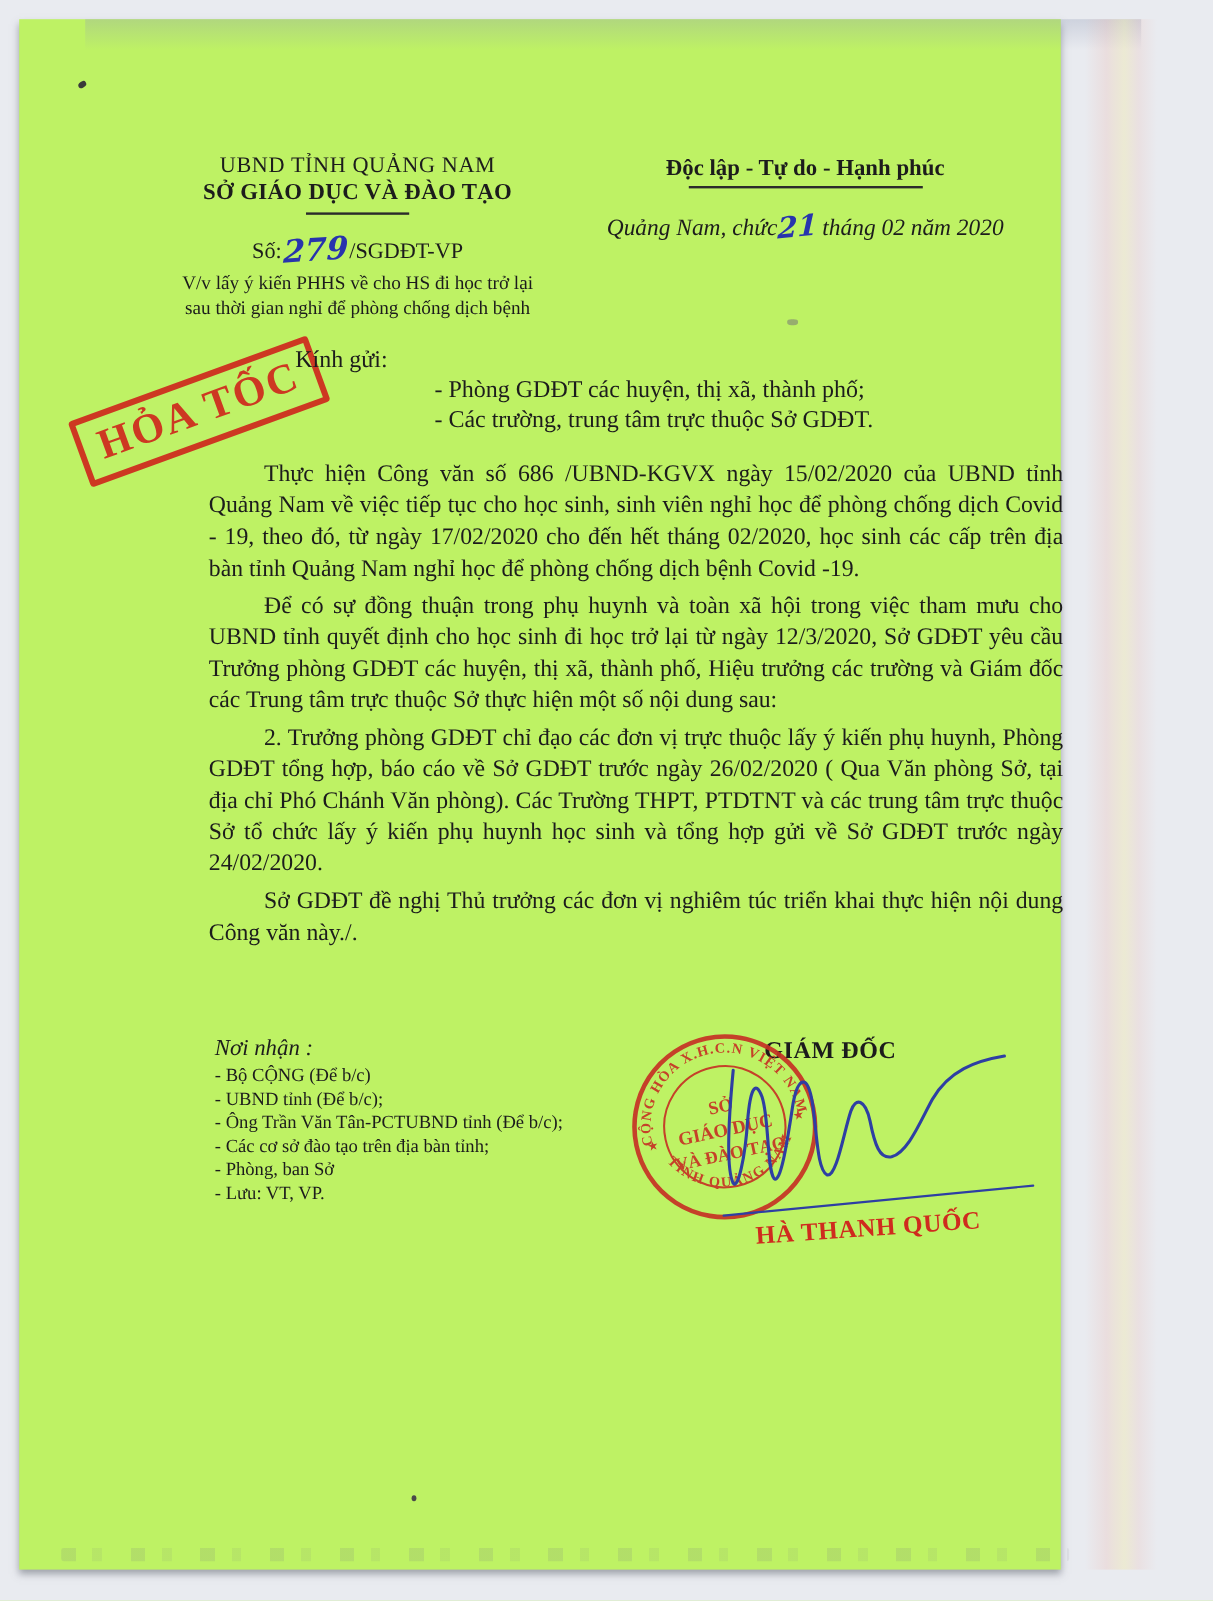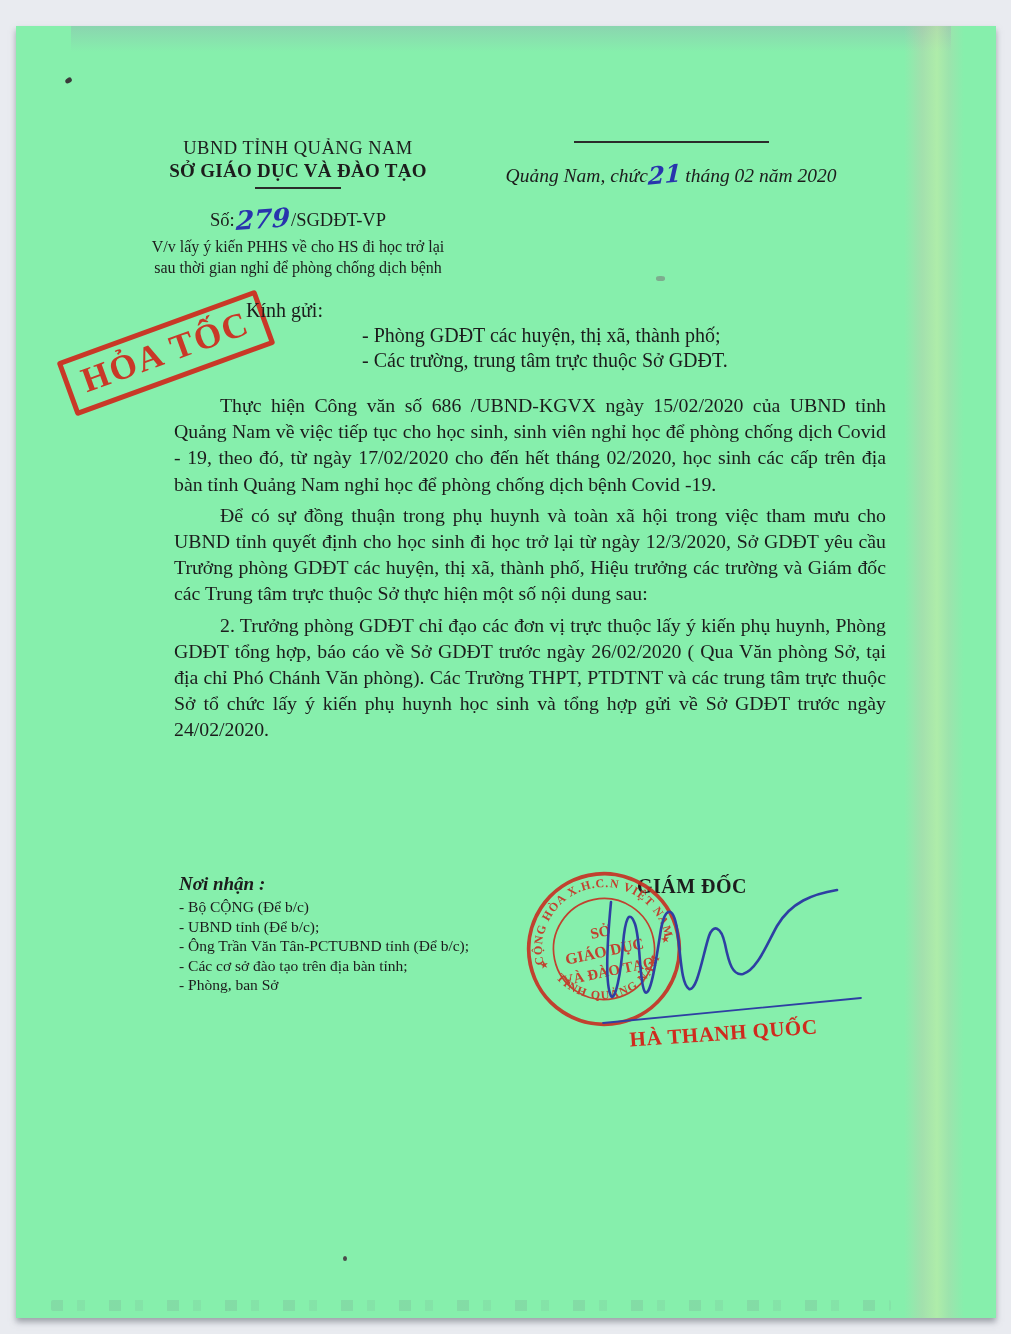--- a/index.html
+++ b/index.html
@@ -3,22 +3,22 @@
 <meta charset="utf-8">
 <style>
   html,body{margin:0;padding:0;}
   body{
     width:1011px;height:1334px;position:relative;overflow:hidden;
     background:#e9ebf0;
     font-family:"Liberation Serif","DejaVu Serif",serif;
     color:#1c1c1c;
   }
   .page{
-    position:absolute;left:16px;top:26px;width:980px;height:1292px;
-    background:#86efac;
+    position:absolute;left:16px;top:16px;width:868px;height:1292px;
+    background:#bef264;
     box-shadow:0 4px 6px rgba(95,100,112,.55);
   }
   .abs{position:absolute;}
 
   
   .header-left{left:126px;top:112px;width:312px;text-align:center;}
   .hl-1{font-size:18.5px;letter-spacing:.5px;white-space:nowrap;}
   .hl-2{font-size:19px;font-weight:bold;letter-spacing:.3px;white-space:nowrap;margin-top:1px;}
   .hl-rule{width:86px;border-top:2px solid #2b2b2b;margin:5px auto 0;}
   .so-line{margin-top:13px;font-size:18.5px;white-space:nowrap;}
@@ -56,21 +56,21 @@
   .kinh-gui{left:230px;top:273px;font-size:20px;}
   .recipients{left:314px;top:297px;font-size:20px;line-height:25px;white-space:nowrap;margin-left:32px;}
 
   
   .body-text{left:158px;top:366px;width:712px;font-size:19.8px;line-height:26.2px;text-align:justify;}
   .body-text p{margin:0 0 5px;text-indent:46px;}
   .note-italic{font-style:italic;}
 
   
   .noi-nhan{left:163px;top:847px;}
-  .nn-title{font-size:19px;font-weight:bold;font-style:italic;margin-bottom:2px;}
+  .nn-title{font-size:19px;font-weight:normal;font-style:italic;margin-bottom:2px;}
   .nn-item{font-size:15.5px;line-height:19.5px;white-space:nowrap;}
 
   .sign-title{left:556px;top:849px;width:240px;text-align:center;
     font-size:20px;font-weight:bold;letter-spacing:.5px;}
   .signer-name{left:600px;top:995px;width:215px;text-align:center;
     font-size:21px;font-weight:bold;color:#cf2b1e;letter-spacing:.5px;
     transform:rotate(-4deg);white-space:nowrap;}
 
   .seal{left:507px;top:842px;width:162px;height:162px;transform:rotate(-12deg);opacity:.92;}
   .signature-svg{left:565px;top:858px;width:300px;height:150px;}
@@ -103,45 +103,48 @@
     <div class="hl-2">SỞ GIÁO DỤC VÀ ĐÀO TẠO</div>
     <div class="hl-rule"></div>
     <div class="so-line"><span>Số:</span><span class="hand-num">279</span><span>/SGDĐT-VP</span></div>
     <div class="subject">
       <div>V/v lấy ý kiến PHHS về cho HS đi học trở lại</div>
       <div>sau thời gian nghỉ để phòng chống dịch bệnh</div>
     </div>
   </div>
 
   <div class="abs header-right">
+    <div class="hr-2">Độc lập - Tự do - Hạnh phúc</div>
     <div class="hr-rule"></div>
     <div class="date-line"><span>Quảng Nam, chức</span><span class="hand-day">21</span><span>tháng 02  năm 2020</span></div>
   </div>
 
   <div class="abs stamp-urgent">HỎA TỐC</div>
 
   <div class="abs kinh-gui">Kính gửi:</div>
   <div class="abs recipients">
     <div>- Phòng GDĐT các huyện, thị xã, thành phố;</div>
     <div>- Các trường, trung tâm trực thuộc Sở GDĐT.</div>
   </div>
 
   <div class="abs body-text">
     <p>Thực hiện Công văn số 686 /UBND-KGVX  ngày 15/02/2020 của UBND tỉnh Quảng Nam về việc tiếp tục cho học sinh, sinh viên nghỉ học để phòng chống dịch Covid - 19, theo đó, từ ngày 17/02/2020 cho đến hết tháng 02/2020, học sinh các cấp trên địa bàn tỉnh Quảng Nam nghỉ học để phòng chống dịch bệnh Covid -19.</p>
     <p>Để có sự đồng thuận trong phụ huynh và toàn xã hội trong việc tham mưu cho UBND tỉnh quyết định cho học sinh đi học trở lại từ ngày 12/3/2020, Sở GDĐT yêu cầu Trưởng phòng GDĐT các huyện, thị xã, thành phố, Hiệu trưởng các trường và Giám đốc các Trung tâm trực thuộc Sở thực hiện một số nội dung sau:</p>
     <p>2. Trưởng phòng GDĐT chỉ đạo các đơn vị trực thuộc lấy ý kiến phụ huynh, Phòng  GDĐT tổng hợp, báo cáo về Sở GDĐT trước ngày 26/02/2020 ( Qua Văn phòng Sở, tại địa chỉ Phó Chánh Văn phòng). Các Trường THPT, PTDTNT và các trung tâm trực thuộc Sở tổ chức lấy ý kiến phụ huynh học sinh và tổng hợp gửi về Sở GDĐT trước ngày 24/02/2020.</p>
+    <p>Sở GDĐT  đề nghị Thủ trưởng các đơn vị nghiêm túc triển khai thực hiện nội dung Công văn này./.</p>
   </div>
 
   <div class="abs noi-nhan">
     <div class="nn-title">Nơi nhận :</div>
     <div class="nn-item">- Bộ CỘNG (Để b/c)</div>
     <div class="nn-item">- UBND tỉnh (Để b/c);</div>
     <div class="nn-item">- Ông Trần Văn Tân-PCTUBND tỉnh (Để b/c);</div>
     <div class="nn-item">- Các cơ sở đào tạo trên địa bàn tỉnh;</div>
     <div class="nn-item">- Phòng, ban Sở</div>
+    <div class="nn-item">- Lưu: VT, VP.</div>
   </div>
 
   <div class="abs sign-title">GIÁM ĐỐC</div>
 
   <svg class="abs seal" viewBox="0 0 170 170">
     <circle cx="85" cy="85" r="79" fill="none" stroke="#c63325" stroke-width="4"></circle>
     <circle cx="85" cy="85" r="53" fill="none" stroke="#c63325" stroke-width="1.8"></circle>
     <defs>
       <path id="sealTopArc" d="M 20 85 A 65 65 0 1 1 150 85" fill="none"></path>
       <path id="sealBottomArc" d="M 26 98 A 64 64 0 0 0 144 98" fill="none"></path>

